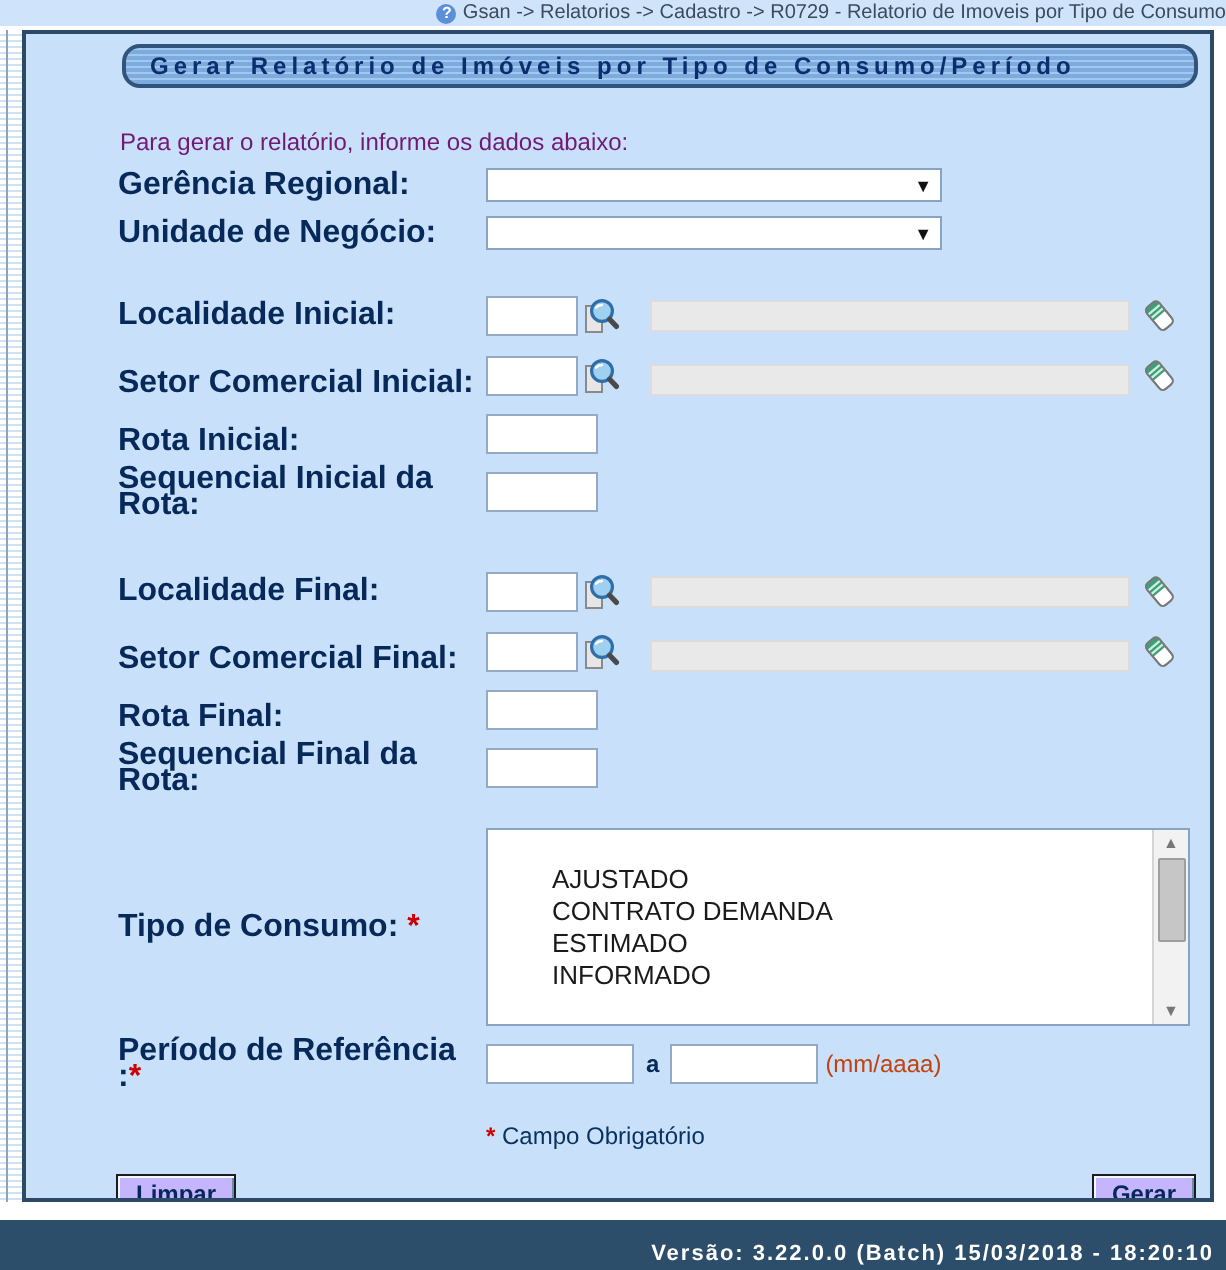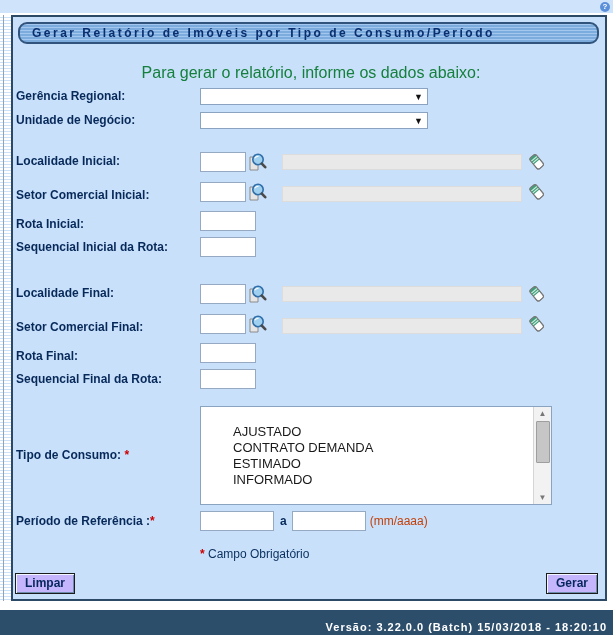--- a/index.html
+++ b/index.html
@@ -22,32 +22,32 @@
   .gutter{
     position:absolute;left:0;top:15px;width:11px;height:586px;
     background:repeating-linear-gradient(180deg,#ffffff 0 2px,#cde2f6 2px 3px);
   }
   .gutter::before{
     content:"";position:absolute;left:3px;top:0;width:1px;height:100%;background:#8fa3b8;
   }
   
   .frame{
     position:absolute;left:11px;top:15px;width:596px;height:586px;box-sizing:border-box;
-    background:#c9e0fa;border:2px solid #2c4a66;overflow:hidden;
+    background:#c9e0fa;border:2px solid #2c4a66;overflow:hidden;padding-left:43px;
   }
   .titlebar{
     margin:5px 6px 0 5px;height:22px;box-sizing:border-box;border:2px solid #31547c;
     border-radius:9px;padding-left:12px;display:flex;align-items:center;
     background:repeating-linear-gradient(180deg,#a3c7ee 0 1px,#7cabdd 1px 3px);
     font-size:12px;font-weight:bold;letter-spacing:2.5px;color:#0a2e6e;
   }
-  .intro{margin:20px 0 0 4px;font-size:16px;color:#15803d;text-align:center;}
+  .intro{margin:20px 0 0 4px;font-size:12px;color:#701a75;}
   .form-row{display:flex;align-items:center;margin-left:3px;}
   .flabel{
-    flex:0 0 184px;font-size:12px;font-weight:bold;color:#07295a;line-height:13px;
+    flex:0 0 184px;font-size:16px;font-weight:bold;color:#07295a;line-height:13px;
   }
   .req{color:#cc0000;font-weight:bold;}
   
   .dropdown{
     width:228px;height:17px;box-sizing:border-box;background:#fff;border:1px solid #8aa3c0;
     display:flex;align-items:center;justify-content:flex-end;padding-right:4px;
   }
   .dd-arrow{font-size:9px;color:#111;}
   .txt{
     box-sizing:border-box;height:20px;border:1px solid #96a9c2;background:#fff;
@@ -98,20 +98,21 @@
   .mt22{margin-top:22px;} .mt9{margin-top:9px;align-items:flex-end;}
   .mt6{margin-top:6px;} .mt26{margin-top:26px;} .mt17{margin-top:17px;} .mt7{margin-top:7px;}
 </style>
 </head>
 <body>
 
 <div class="screen">
 
   <div class="topbar">
     <span class="help-icon">?</span>
+    <span>Gsan -&gt; Relatorios -&gt; Cadastro -&gt; R0729 - Relatorio de Imoveis por Tipo de Consumo</span>
   </div>
 
   <div class="gutter"></div>
 
   <div class="frame">
 
     <div class="titlebar">Gerar Relatório de Imóveis por Tipo de Consumo/Período</div>
 
     <div class="intro">Para gerar o relatório, informe os dados abaixo:</div>
 

